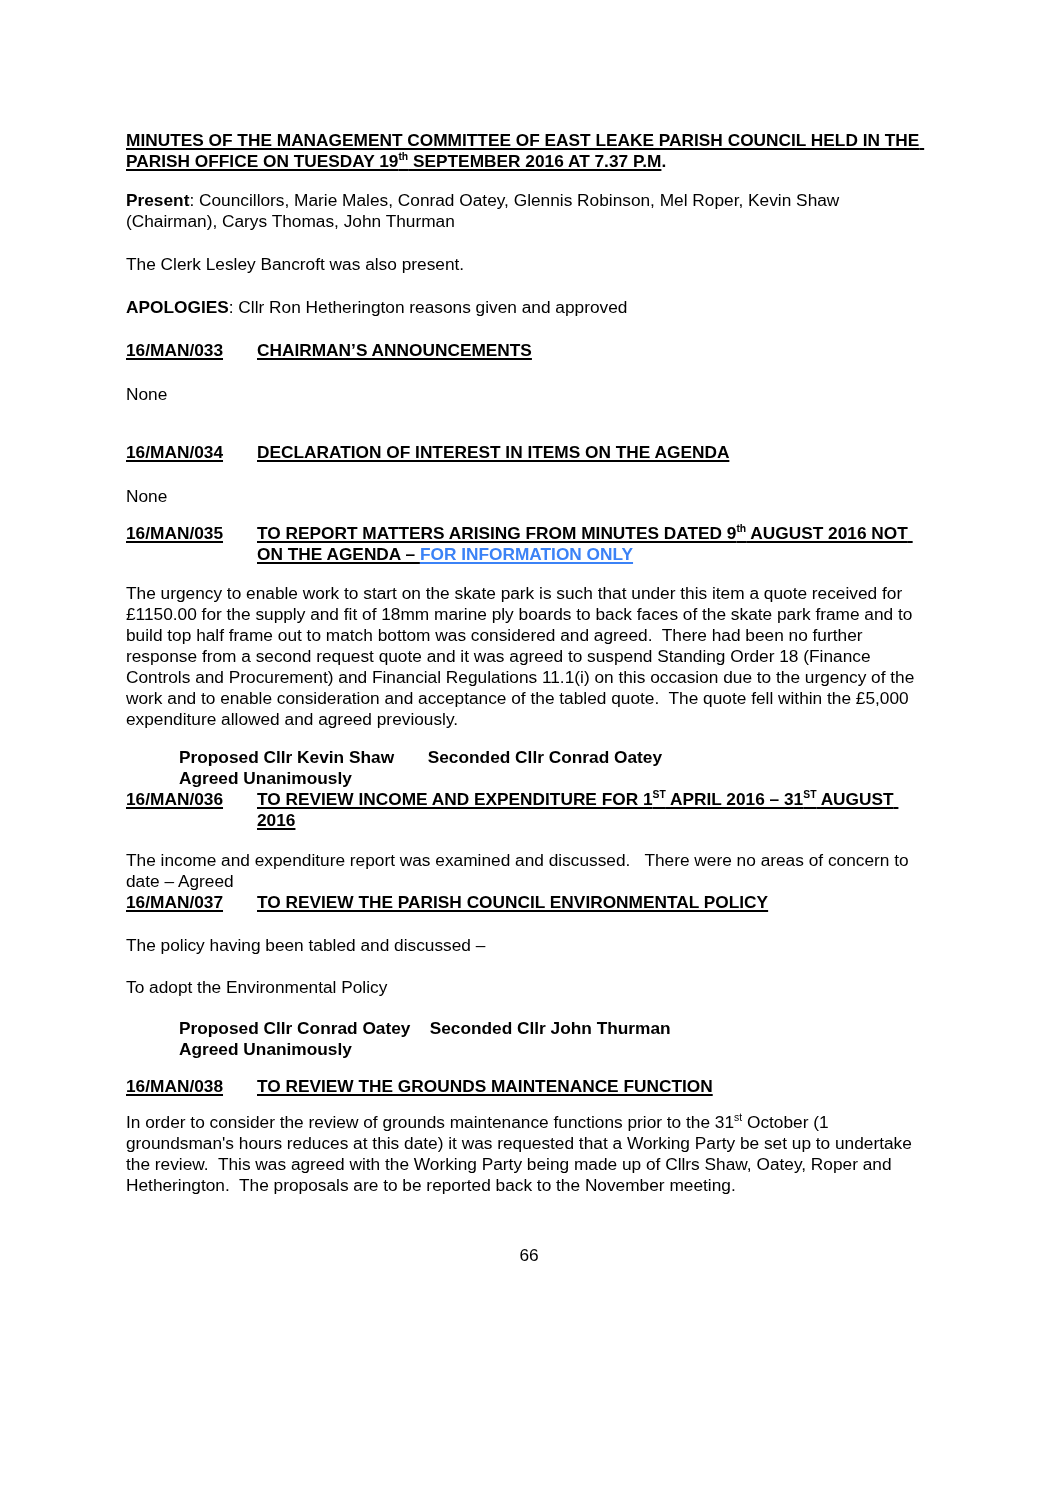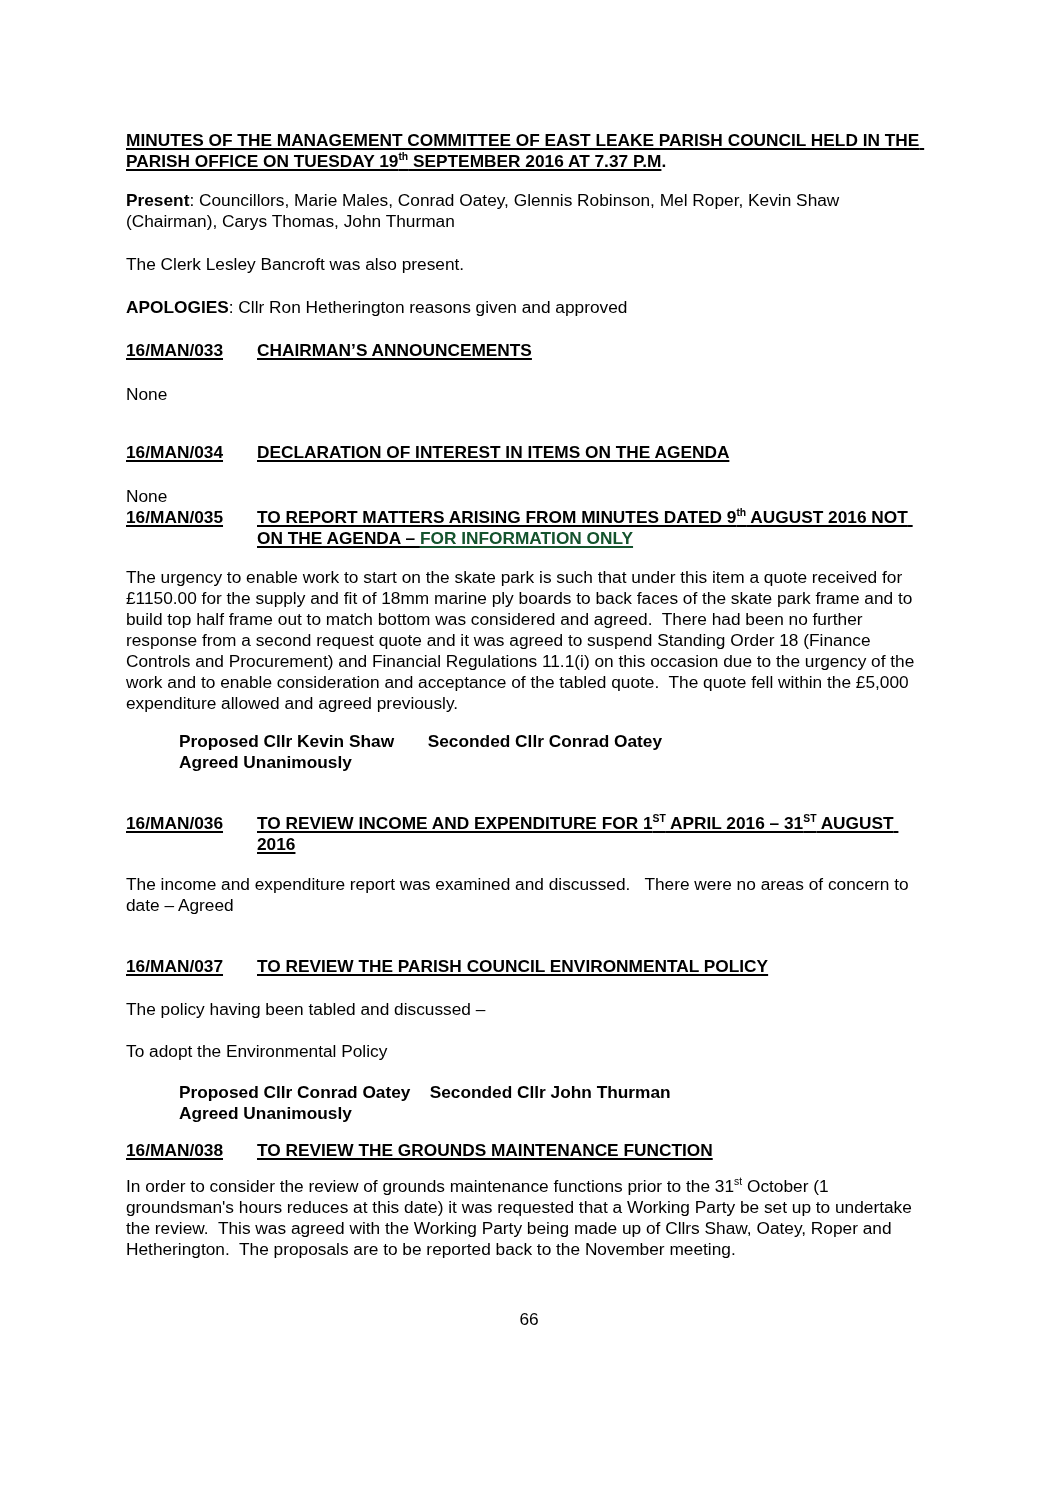--- a/index.html
+++ b/index.html
@@ -12,31 +12,31 @@
     color: #000000;
     font-family: "Liberation Sans", "DejaVu Sans", sans-serif;
     font-size: 17.3px;
     line-height: 21px;
     padding: 130px 126px 40px 126px;
     overflow: hidden;
   }
   .t { white-space: pre-wrap; }
   .b { font-weight: bold; }
   .u { text-decoration: underline; text-decoration-thickness: 1.5px; text-underline-offset: 2px; }
-  .red { color: #14532d; }
+  .red { color: #3b82f6; }
   sup { font-size: 0.6em; vertical-align: super; line-height: 0; }
   .item { display: flex; align-items: flex-start; }
   .item .ref { flex: 0 0 131px; }
   .item .ht { flex: 1; }
   .indent { margin-left: 53px; }
   .pagenum { text-align: center; }
   
-  .mt15{margin-top:15px}.mt16{}.mt17{margin-top:17px}.mt18{margin-top:18px}
+  .mt15{margin-top:15px}.mt16{margin-top:16px}.mt17{margin-top:17px}.mt18{margin-top:18px}
   .mt19{margin-top:19px}.mt20{margin-top:20px}.mt21{margin-top:21px}.mt22{margin-top:22px}
-  .mt23{margin-top:23px}.mt36{margin-top:16px}.mt37{margin-top:37px}.mt40{margin-top:40px}
+  .mt23{margin-top:23px}.mt36{margin-top:16px}.mt37{margin-top:37px}.mt40{}
   .mt49{margin-top:49px}
 </style>
 </head>
 <body>
 
 <div class="sheet">
 
   <p class="b"><span class="u"><span class="t">MINUTES OF THE MANAGEMENT COMMITTEE OF EAST LEAKE PARISH COUNCIL HELD IN THE PARISH OFFICE ON TUESDAY 19</span><sup class="t">th</sup><span class="t"> SEPTEMBER 2016 AT 7.37 P.M</span></span><span class="t">.</span></p>
 
   <p class="mt18"><span class="b t">Present</span><span class="t">: Councillors, Marie Males, Conrad Oatey, Glennis Robinson, Mel Roper, Kevin Shaw (Chairman), Carys Thomas, John Thurman</span></p>

